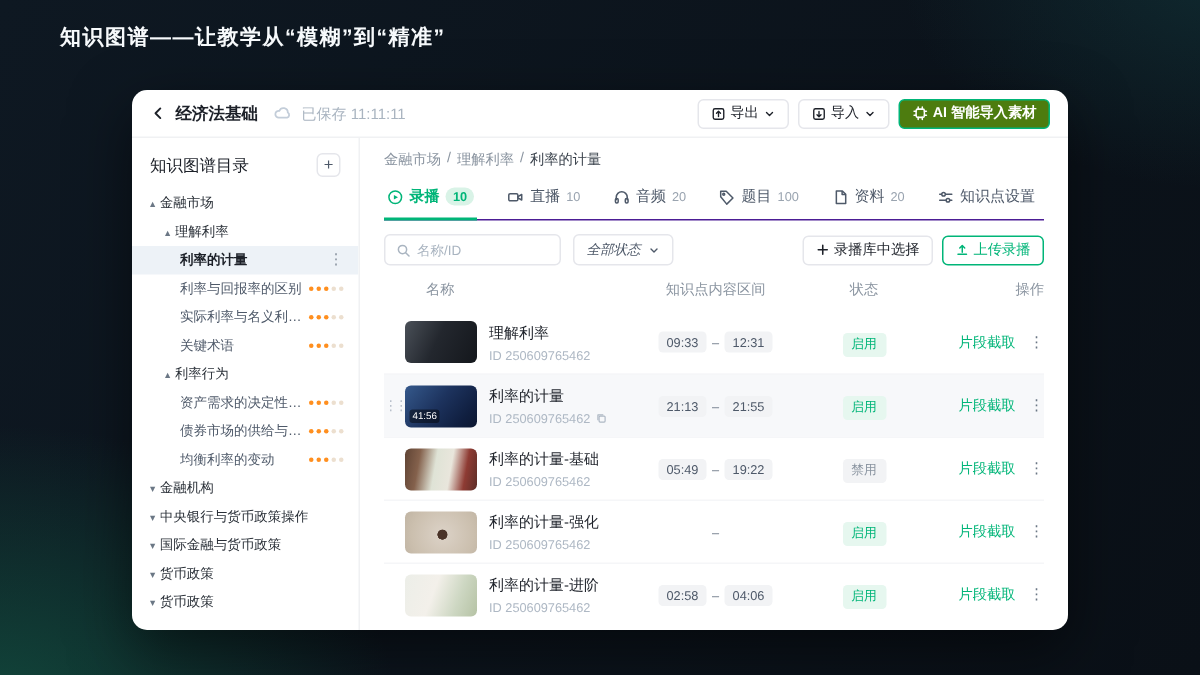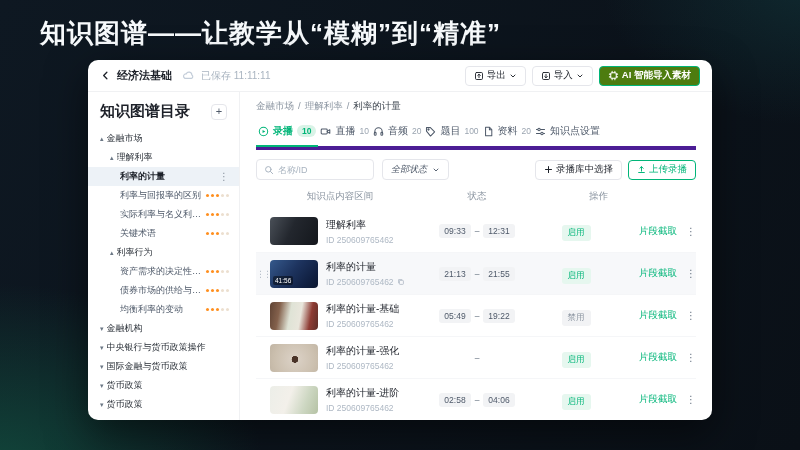--- a/index.html
+++ b/index.html
@@ -5,61 +5,61 @@
   * { box-sizing: border-box; margin: 0; padding: 0; }
   html,body { width:800px; height:450px; overflow:hidden; }
   body {
     font-family: "Liberation Sans", "DejaVu Sans", sans-serif;
     position: relative;
     background:
       radial-gradient(55% 70% at 0% 105%, rgba(21,110,82,.55) 0%, rgba(21,110,82,0) 60%),
       radial-gradient(45% 55% at 102% -5%, rgba(23,80,84,.38) 0%, rgba(23,80,84,0) 60%),
       linear-gradient(120deg, #0e1822 0%, #0a1017 100%);
   }
-  .slide-title { position:absolute; left:40px; top:16px; color:#f7fafc; font-size:26px; font-weight:bold; letter-spacing:1px; }
+  .slide-title { position:absolute; left:40px; top:16px; color:#f7fafc; font-size:14px; font-weight:bold; letter-spacing:1px; }
 
   .window { position:absolute; left:88px; top:60px; width:624px; height:360px; background:#fff; border-radius:10px; box-shadow:0 14px 40px rgba(0,0,0,.5); display:flex; flex-direction:column; overflow:hidden; }
 
   
   .win-header { height:32px; flex:0 0 32px; display:flex; align-items:center; padding:0 12px; border-bottom:1px solid #f0f1f3; gap:6px; }
   .back-btn { display:flex; align-items:center; color:#1d2129; cursor:pointer; }
   .course-title { font-size:11px; font-weight:bold; color:#1d2129; }
   .cloud { color:#c3cdd9; display:flex; margin-left:4px; }
   .save-status { font-size:10px; color:#a9b4c0; }
   .hdr-right { margin-left:auto; display:flex; gap:6px; align-items:center; }
   .btn { display:inline-flex; align-items:center; gap:3px; height:20px; padding:0 8px; border:1px solid #e5e6eb; border-radius:4px; background:#fff; font-size:9.5px; color:#1d2129; cursor:pointer; white-space:nowrap; }
   .btn svg { flex:0 0 auto; }
   .btn-ai { background:#4d7c0f; border-color:#00b578; color:#fff; font-weight:bold; }
 
   
   .win-body { flex:1; display:flex; min-height:0; }
 
   
   .sidebar { width:152px; flex:0 0 152px; border-right:1px solid #f0f1f3; padding-top:10px; overflow:hidden; }
   .sidebar-hd { display:flex; align-items:center; justify-content:space-between; padding:0 12px; }
-  .sidebar-title { font-size:15px; font-weight:bold; color:#1d2129; }
+  .sidebar-title { font-size:11px; font-weight:normal; color:#1d2129; }
   .add-btn { width:16px; height:16px; border:1px solid #e5e6eb; border-radius:4px; color:#4e5969; font-size:11px; line-height:13px; text-align:center; cursor:pointer; background:#fff; }
   .tree { margin-top:8px; }
   .tree-item { height:19px; display:flex; align-items:center; padding-right:10px; font-size:9px; color:#4e5969; white-space:nowrap; cursor:pointer; }
   .tree-item .caret { font-size:7px; color:#6b7785; margin-right:3px; flex:0 0 auto; }
   .tree-item .lbl { overflow:hidden; text-overflow:ellipsis; }
   .tree-item.branch .lbl { color:#2a3038; }
   .tree-item.selected { background:#edf2f7; }
   .tree-item.selected .lbl { font-weight:bold; color:#1d2129; }
   .tree-item .kebab { margin-left:auto; color:#8a94a0; font-size:10px; }
   .dots { margin-left:auto; display:flex; gap:2px; align-items:center; }
   .dot { width:3px; height:3px; border-radius:50%; background:#ecdfcf; }
   .dot.on { background:#ff8f1f; }
 
   
   .main { flex:1; min-width:0; padding:8px 16px 0; display:flex; flex-direction:column; }
   .breadcrumb { font-size:9.5px; color:#8a94a0; display:flex; gap:4px; }
   .breadcrumb .seg:last-child { color:#3a424c; }
 
-  .tabs { display:flex; margin-top:9px; border-bottom:4px solid #4c1d95; }
+  .tabs { display:flex; gap:18px; margin-top:9px; border-bottom:1px solid #4c1d95; }
   .tab { display:flex; align-items:center; gap:4px; font-size:10px; color:#4e5969; padding:2px 2px 8px; position:relative; cursor:pointer; white-space:nowrap; }
   .tab .cnt { font-size:8.5px; color:#9aa4b0; }
   .tab.active { color:#00b578; font-weight:bold; }
   .tab.active .cnt { background:#d9f3e7; color:#00b578; border-radius:7px; padding:1px 5px; }
   .tab.active::after { content:""; position:absolute; left:0; right:0; bottom:-1px; height:2px; background:#00b578; }
 
   .filter-row { display:flex; align-items:center; gap:8px; margin-top:9px; }
   .search-box { width:118px; height:21px; border:1px solid #e5e6eb; border-radius:4px; display:flex; align-items:center; gap:4px; padding:0 7px; color:#a9b4c0; background:#fff; }
   .search-box input { border:none; outline:none; flex:1; min-width:0; font-size:9px; color:#1d2129; font-family:inherit; background:transparent; }
   .search-box input::placeholder { color:#a9b4c0; }
@@ -359,20 +359,21 @@
             <svg width="9" height="9" viewBox="0 0 12 12" fill="none" stroke="currentColor" stroke-width="1.3" stroke-linecap="round" stroke-linejoin="round">
                 <path d="M6 8.2V2.4M3.8 4.4 6 2.2l2.2 2.2M2.2 10h7.6"></path>
               </svg>
             <span>上传录播</span>
           </button>
         </div>
       </div>
 
       <div class="grid thead">
         <span></span>
+        <span class="c-name">名称</span>
         <span class="c-interval">知识点内容区间</span>
         <span class="c-status">状态</span>
         <span class="c-actions">操作</span>
       </div>
 
       <div id="rows">
           <div class="grid trow">
             <span class="drag">⋮⋮</span>
             <div class="name-cell">
               <div class="thumb thumb-classroom"></div>

